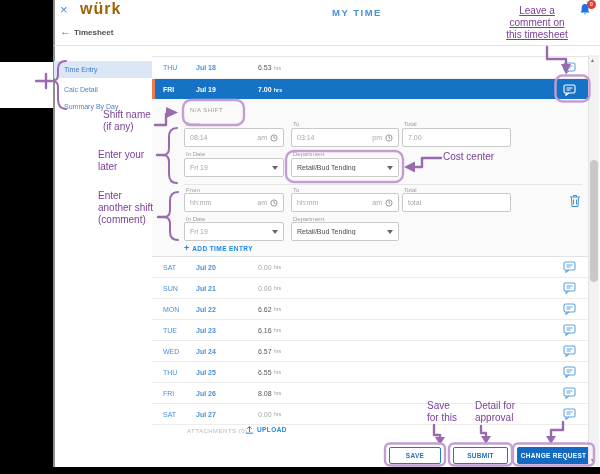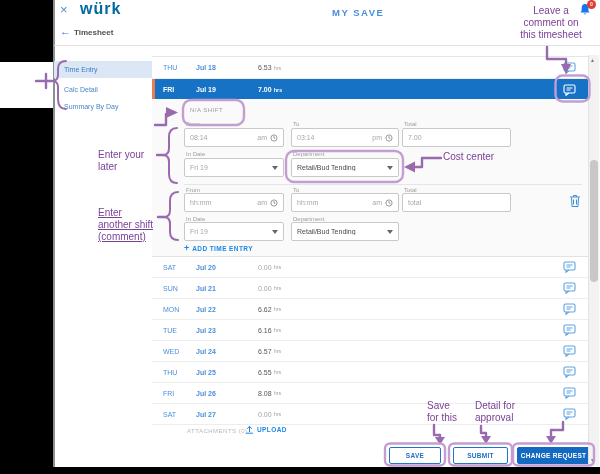--- a/index.html
+++ b/index.html
@@ -9,21 +9,21 @@
 
   
   .frame-left{left:0;top:0;width:53px;height:474px;background:#000;}
   .frame-bottom{left:0;top:467px;width:600px;height:7px;background:#000;}
 
   
   .app{left:53px;top:0;width:547px;height:467px;background:#fff;border-left:2px solid #8f8f8f;box-sizing:border-box;}
 
   
   .close-x{left:60px;top:2px;font-size:13px;color:#4a8fd3;font-weight:400;}
-  .logo{left:80px;top:0px;font-size:16px;font-weight:700;color:#0369a1;letter-spacing:1px;}
+  .logo{left:80px;top:0px;font-size:16px;font-weight:700;color:#a16207;letter-spacing:1px;}
   .title{left:332px;top:7px;font-size:9.5px;font-weight:600;color:#4a90d9;letter-spacing:1.5px;}
   .back-arrow{left:60px;top:25px;font-size:11px;color:#2f7fd1;}
   .back-label{left:74px;top:28px;font-size:8px;font-weight:700;color:#4f4f4f;}
   .header-divider{left:54px;top:45px;width:546px;height:1px;background:#e2e2e2;}
   .badge{left:587px;top:0;width:9px;height:9px;border-radius:50%;background:#e53935;color:#fff;font-size:5px;text-align:center;line-height:9px;font-weight:700;z-index:6;}
 
   
   .side-item{left:54px;width:98px;height:17px;font-size:7px;color:#4a85c6;display:flex;align-items:center;padding-left:10px;box-sizing:border-box;}
   .side-item.sel{background:#dbe7f5;color:#3c7dc4;}
 
@@ -86,21 +86,21 @@
 
 <div class="stage">
 
   <div class="abs frame-left"></div>
   <div class="abs frame-bottom"></div>
 
   <div class="abs app"></div>
 
   <div class="abs close-x">×</div>
   <div class="abs logo">würk</div>
-  <div class="abs title">MY SAVE</div>
+  <div class="abs title">MY TIME</div>
   <svg class="abs" style="left:578px;top:3px;z-index:5;" width="14" height="14" viewBox="0 0 14 14">
     <path d="M7,1 C4.6,1 3.6,3 3.6,5.4 L3.6,8 L2.4,9.6 L11.6,9.6 L10.4,8 L10.4,5.4 C10.4,3 9.4,1 7,1 Z" fill="#1a73e8"></path>
     <path d="M5.6,10.4 A1.5,1.5 0 0 0 8.4,10.4 Z" fill="#1a73e8"></path>
   </svg>
   <div class="abs badge">0</div>
   <div class="abs back-arrow">←</div>
   <div class="abs back-label">Timesheet</div>
   <div class="abs header-divider"></div>
 
   <div class="abs side-item sel" style="top:61px;">Time Entry</div>
@@ -322,30 +322,34 @@
   <div class="btn" style="left:389px;width:52px;">SAVE</div>
   <div class="btn" style="left:453px;width:55px;">SUBMIT</div>
   <div class="btn primary" style="left:517px;width:73px;">CHANGE REQUEST</div>
 
   <div class="abs scrollbar"></div>
   <div class="abs sb-arrow" style="top:57px;">▲</div>
   <div class="abs sb-arrow" style="top:457px;">▼</div>
   <div class="abs sb-thumb"></div>
 
   <div class="abs toggle-box"></div>
-  <div class="ann center" style="left:505px;top:5px;width:92px;">
+  <div class="ann center" style="left:491px;top:5px;width:92px;text-decoration:underline;">
     <div>Leave a</div>
     <div>comment on</div>
     <div>this timesheet</div>
   </div>
+  <div class="ann" style="left:103px;top:109px;">
+    <div>Shift name</div>
+    <div>(if any)</div>
+  </div>
   <div class="ann" style="left:98px;top:149px;">
     <div>Enter your</div>
     <div>later</div>
   </div>
-  <div class="ann" style="left:98px;top:207px;text-decoration:underline;">
+  <div class="ann" style="left:98px;top:190px;">
     <div>Enter</div>
     <div>another shift</div>
     <div>(comment)</div>
   </div>
   <div class="ann" style="left:443px;top:151px;">
     <div>Cost center</div>
   </div>
   <div class="ann" style="left:427px;top:400px;">
     <div>Save</div>
     <div>for this</div>

